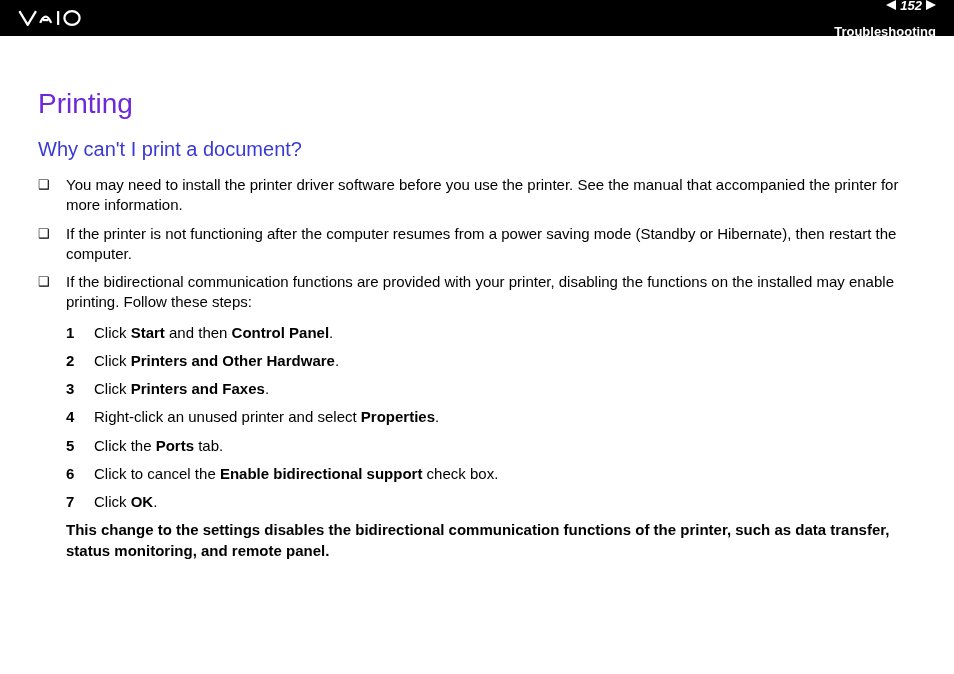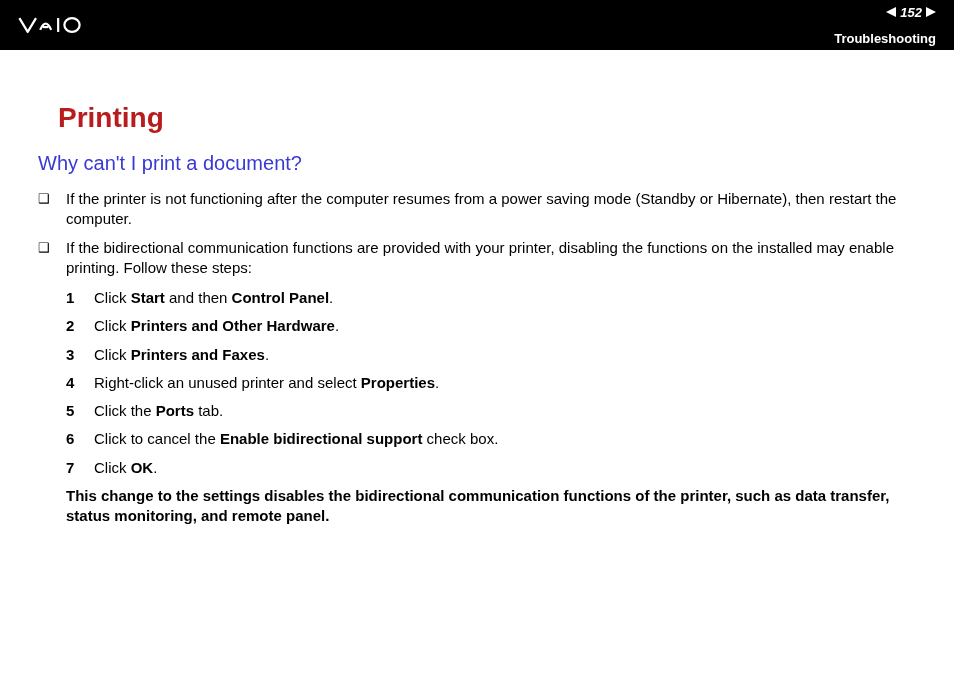--- a/index.html
+++ b/index.html
@@ -6,21 +6,21 @@
   body {
     width: 954px;
     height: 674px;
     font-family: Arial, Helvetica, sans-serif;
     background: #fff;
     position: relative;
     overflow: hidden;
   }
   .header {
     background: #000;
-    height: 50px;
+    height: 36px;
     display: flex;
     justify-content: space-between;
     align-items: center;
     padding: 0 18px 0 18px;
   }
   .logo {
     color: #fff;
     display: flex;
     align-items: center;
   }
@@ -48,24 +48,23 @@
   .section-label {
     font-size: 13px;
     font-weight: bold;
     margin-top: 11px;
   }
   .content {
     padding: 52px 38px 20px 38px;
   }
   h1 {
     font-size: 28px;
-    font-weight: bold;
+    font-weight: normal;
     margin-bottom: 18px;
-    color: #b91c1c;
-    margin-left: 20px;
+    color: #6d28d9;
   }
   h2 {
     font-size: 20px;
     font-weight: normal;
     color: #3939d6;
     margin-bottom: 14px;
   }
   .bullet-list {
     list-style: none;
   }
@@ -133,20 +132,23 @@
     <div class="section-label">Troubleshooting</div>
   </div>
 </div>
 
 <div class="content">
   <h1>Printing</h1>
   <h2>Why can't I print a document?</h2>
 
   <ul class="bullet-list">
     <li>
+        <div class="bullet-content">You may need to install the printer driver software before you use the printer. See the manual that accompanied the printer for more information.</div>
+      </li>
+    <li>
         <div class="bullet-content">If the printer is not functioning after the computer resumes from a power saving mode (Standby or Hibernate), then restart the computer.</div>
       </li>
     <li>
       <div class="bullet-content">
         <span>If the bidirectional communication functions are provided with your printer, disabling the functions on the installed may enable printing. Follow these steps:</span>
         <ol class="steps">
           <li>
               <span class="step-num">1</span>
               <span class="step-text"><span>Click </span><b>Start</b><span> and then </span><b>Control Panel</b><span>.</span></span>
             </li>

